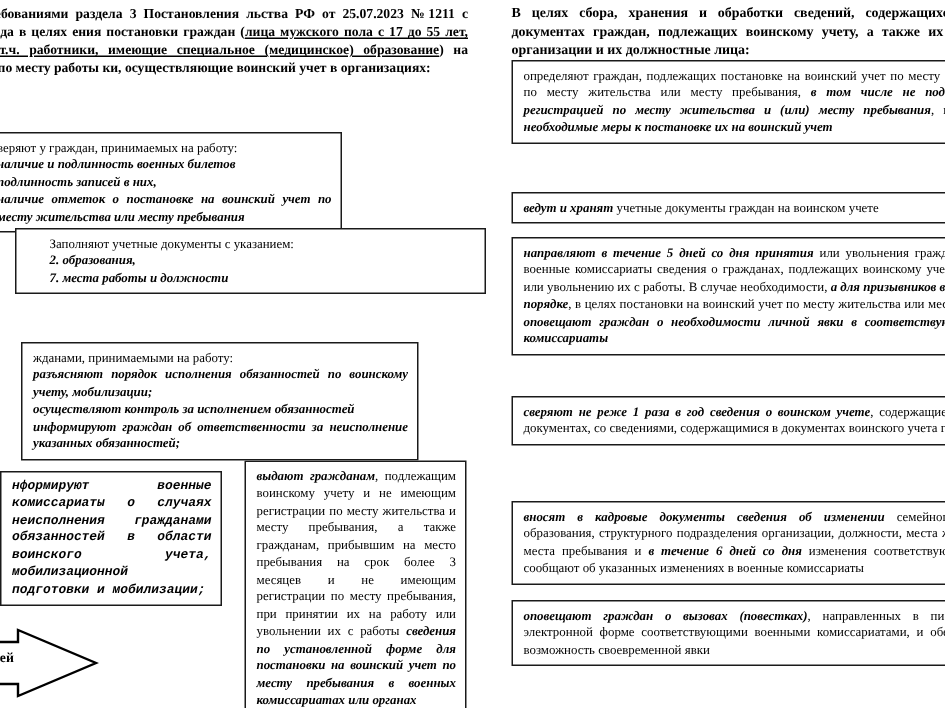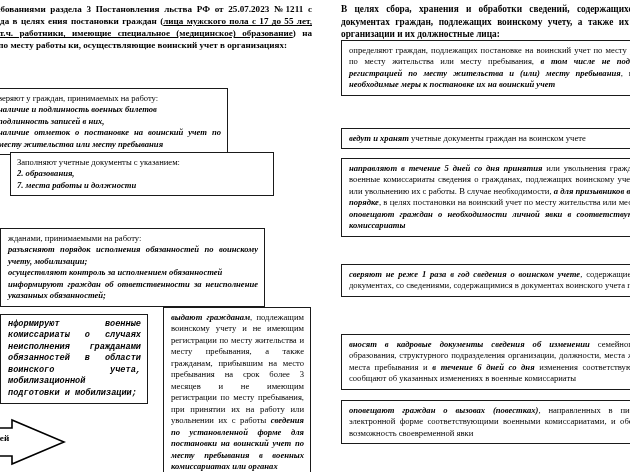--- a/index.html
+++ b/index.html
@@ -53,22 +53,22 @@
     padding: 4px 6px 4px 7px;
     font-size: 8.6px;
     line-height: 1.335;
     text-align: justify;
   }
   .box p { margin: 0; }
   .box .bi { font-weight: bold; font-style: italic; }
 
   
   #box-l1 { left: 56px;  top: 88px;  width: 238px; }
-  #box-l2 { left: 76px;  top: 152px; width: 264px; padding-left: 6px; }
-  #box-l3 { left: 66px;  top: 228px; width: 265px; }
+  #box-l2 { left: 76px;  top: 152px; width: 314px; padding-left: 22px; }
+  #box-l3 { left: 80px;  top: 228px; width: 265px; }
   #box-l4 { left: 66px;  top: 314px; width: 148px; font-family: Liberation Mono, monospace; }
   #box-l5 { left: 229px; top: 307px; width: 148px; height: 176px; }
 
   
   #box-r1 { left: 0;   top: 40px;  width: 352px; }
   #box-r2 { left: 0;   top: 128px; width: 352px; }
   #box-r3 { left: 0;   top: 158px; width: 352px; }
   #box-r4 { left: 0;   top: 264px; width: 352px; }
   #box-r5 { left: 0;   top: 334px; width: 352px; }
   #box-r6 { left: 0;   top: 400px; width: 352px; }

